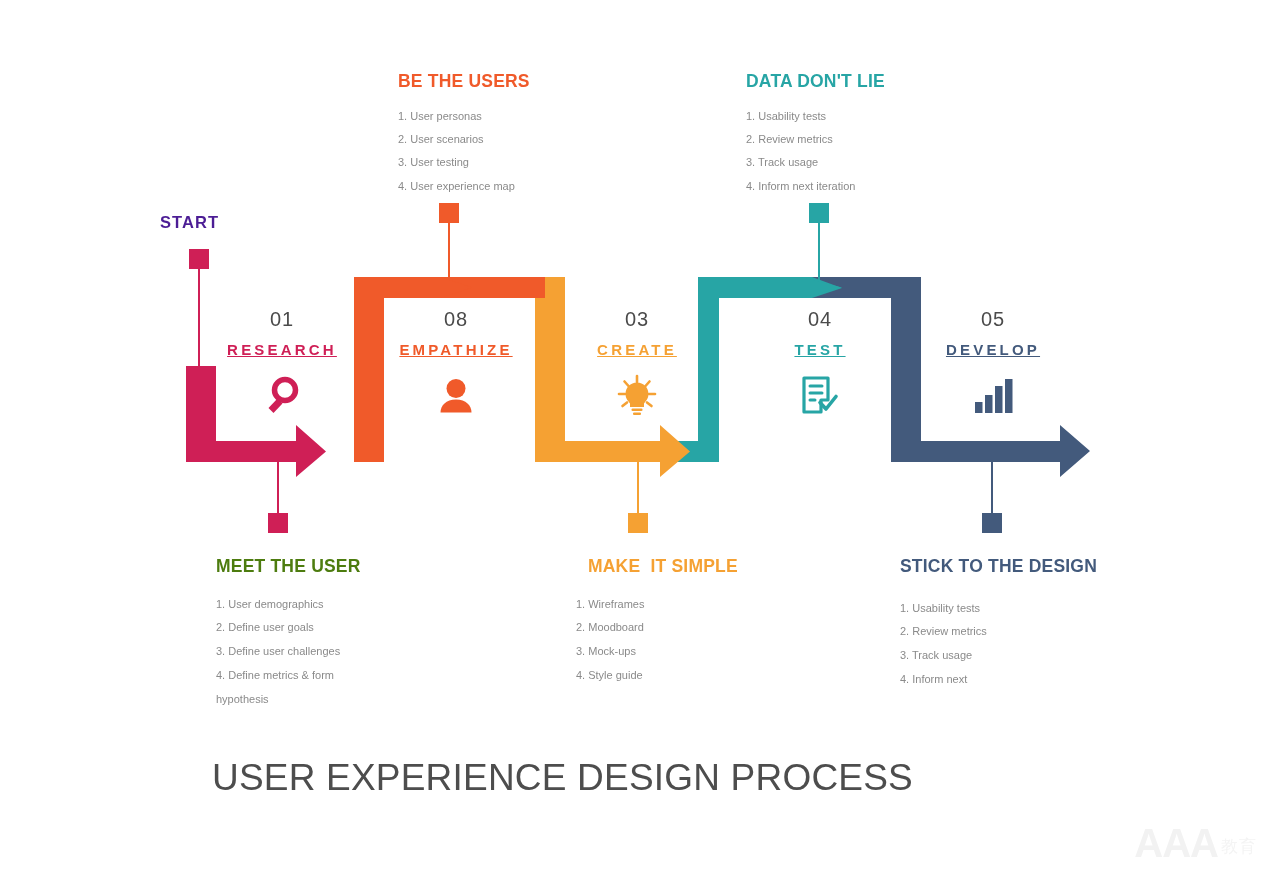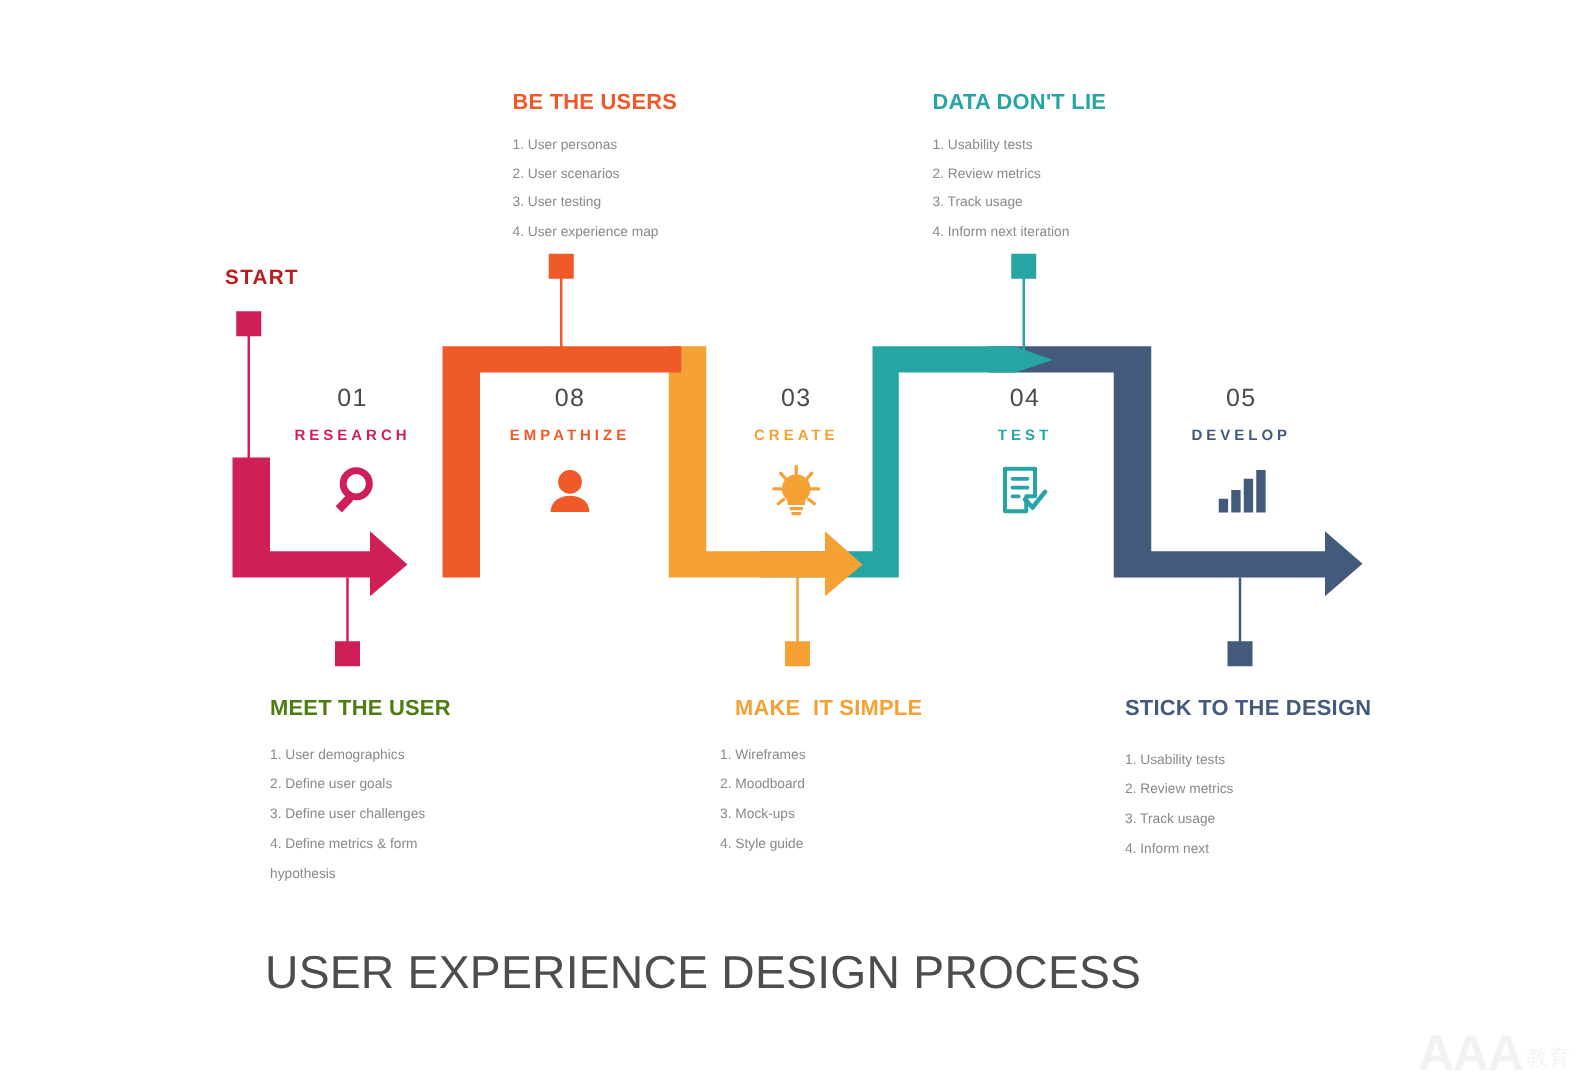--- a/index.html
+++ b/index.html
@@ -32,41 +32,42 @@
   }
   .step-num {
     font-size: 20px;
     font-weight: 300;
     color: #4b4b4b;
     letter-spacing: 1px;
     line-height: 1;
   }
   .step-name {
     margin-top: 13px;
-    font-size: 12px;
+    font-size: 15px;
     font-weight: 700;
     letter-spacing: 3.2px;
     line-height: 1;
+    text-decoration: underline;
   }
   .step-icon {
     margin-top: 16px;
     height: 46px;
     display: flex;
     align-items: center;
     justify-content: center;
   }
 
   
   #start-label {
     position: absolute;
-    left: 180px; top: 213px;
+    left: 160px; top: 213px;
     font-size: 16.5px;
     font-weight: 700;
     letter-spacing: 1.1px;
-    color: #b91c1c;
+    color: #4c1d95;
   }
 
   
   .callout { position: absolute; }
   .callout-title {
     font-size: 17.5px;
     font-weight: 700;
     letter-spacing: 0.2px;
     line-height: 1;
     white-space: pre;
@@ -248,21 +249,21 @@
     <div class="step-icon">
       <svg width="40" height="36" viewBox="0 0 40 36">
         <rect x="2" y="24" width="7.5" height="11" fill="#435A7C"></rect>
         <rect x="12" y="17" width="7.5" height="18" fill="#435A7C"></rect>
         <rect x="22" y="8" width="7.5" height="27" fill="#435A7C"></rect>
         <rect x="32" y="1" width="7.5" height="34" fill="#435A7C"></rect>
       </svg>
     </div>
   </div>
 
-  <div class="callout above" style="left:410px; top:73px;">
+  <div class="callout above" style="left:398px; top:73px;">
     <div class="callout-title" style="color:#F05A2A;">BE THE USERS</div>
     <ul class="callout-list">
       <li>1. User personas</li>
       <li>2. User scenarios</li>
       <li>3. User testing</li>
       <li>4. User experience map</li>
     </ul>
   </div>
 
   <div class="callout above" style="left:746px; top:73px;">

